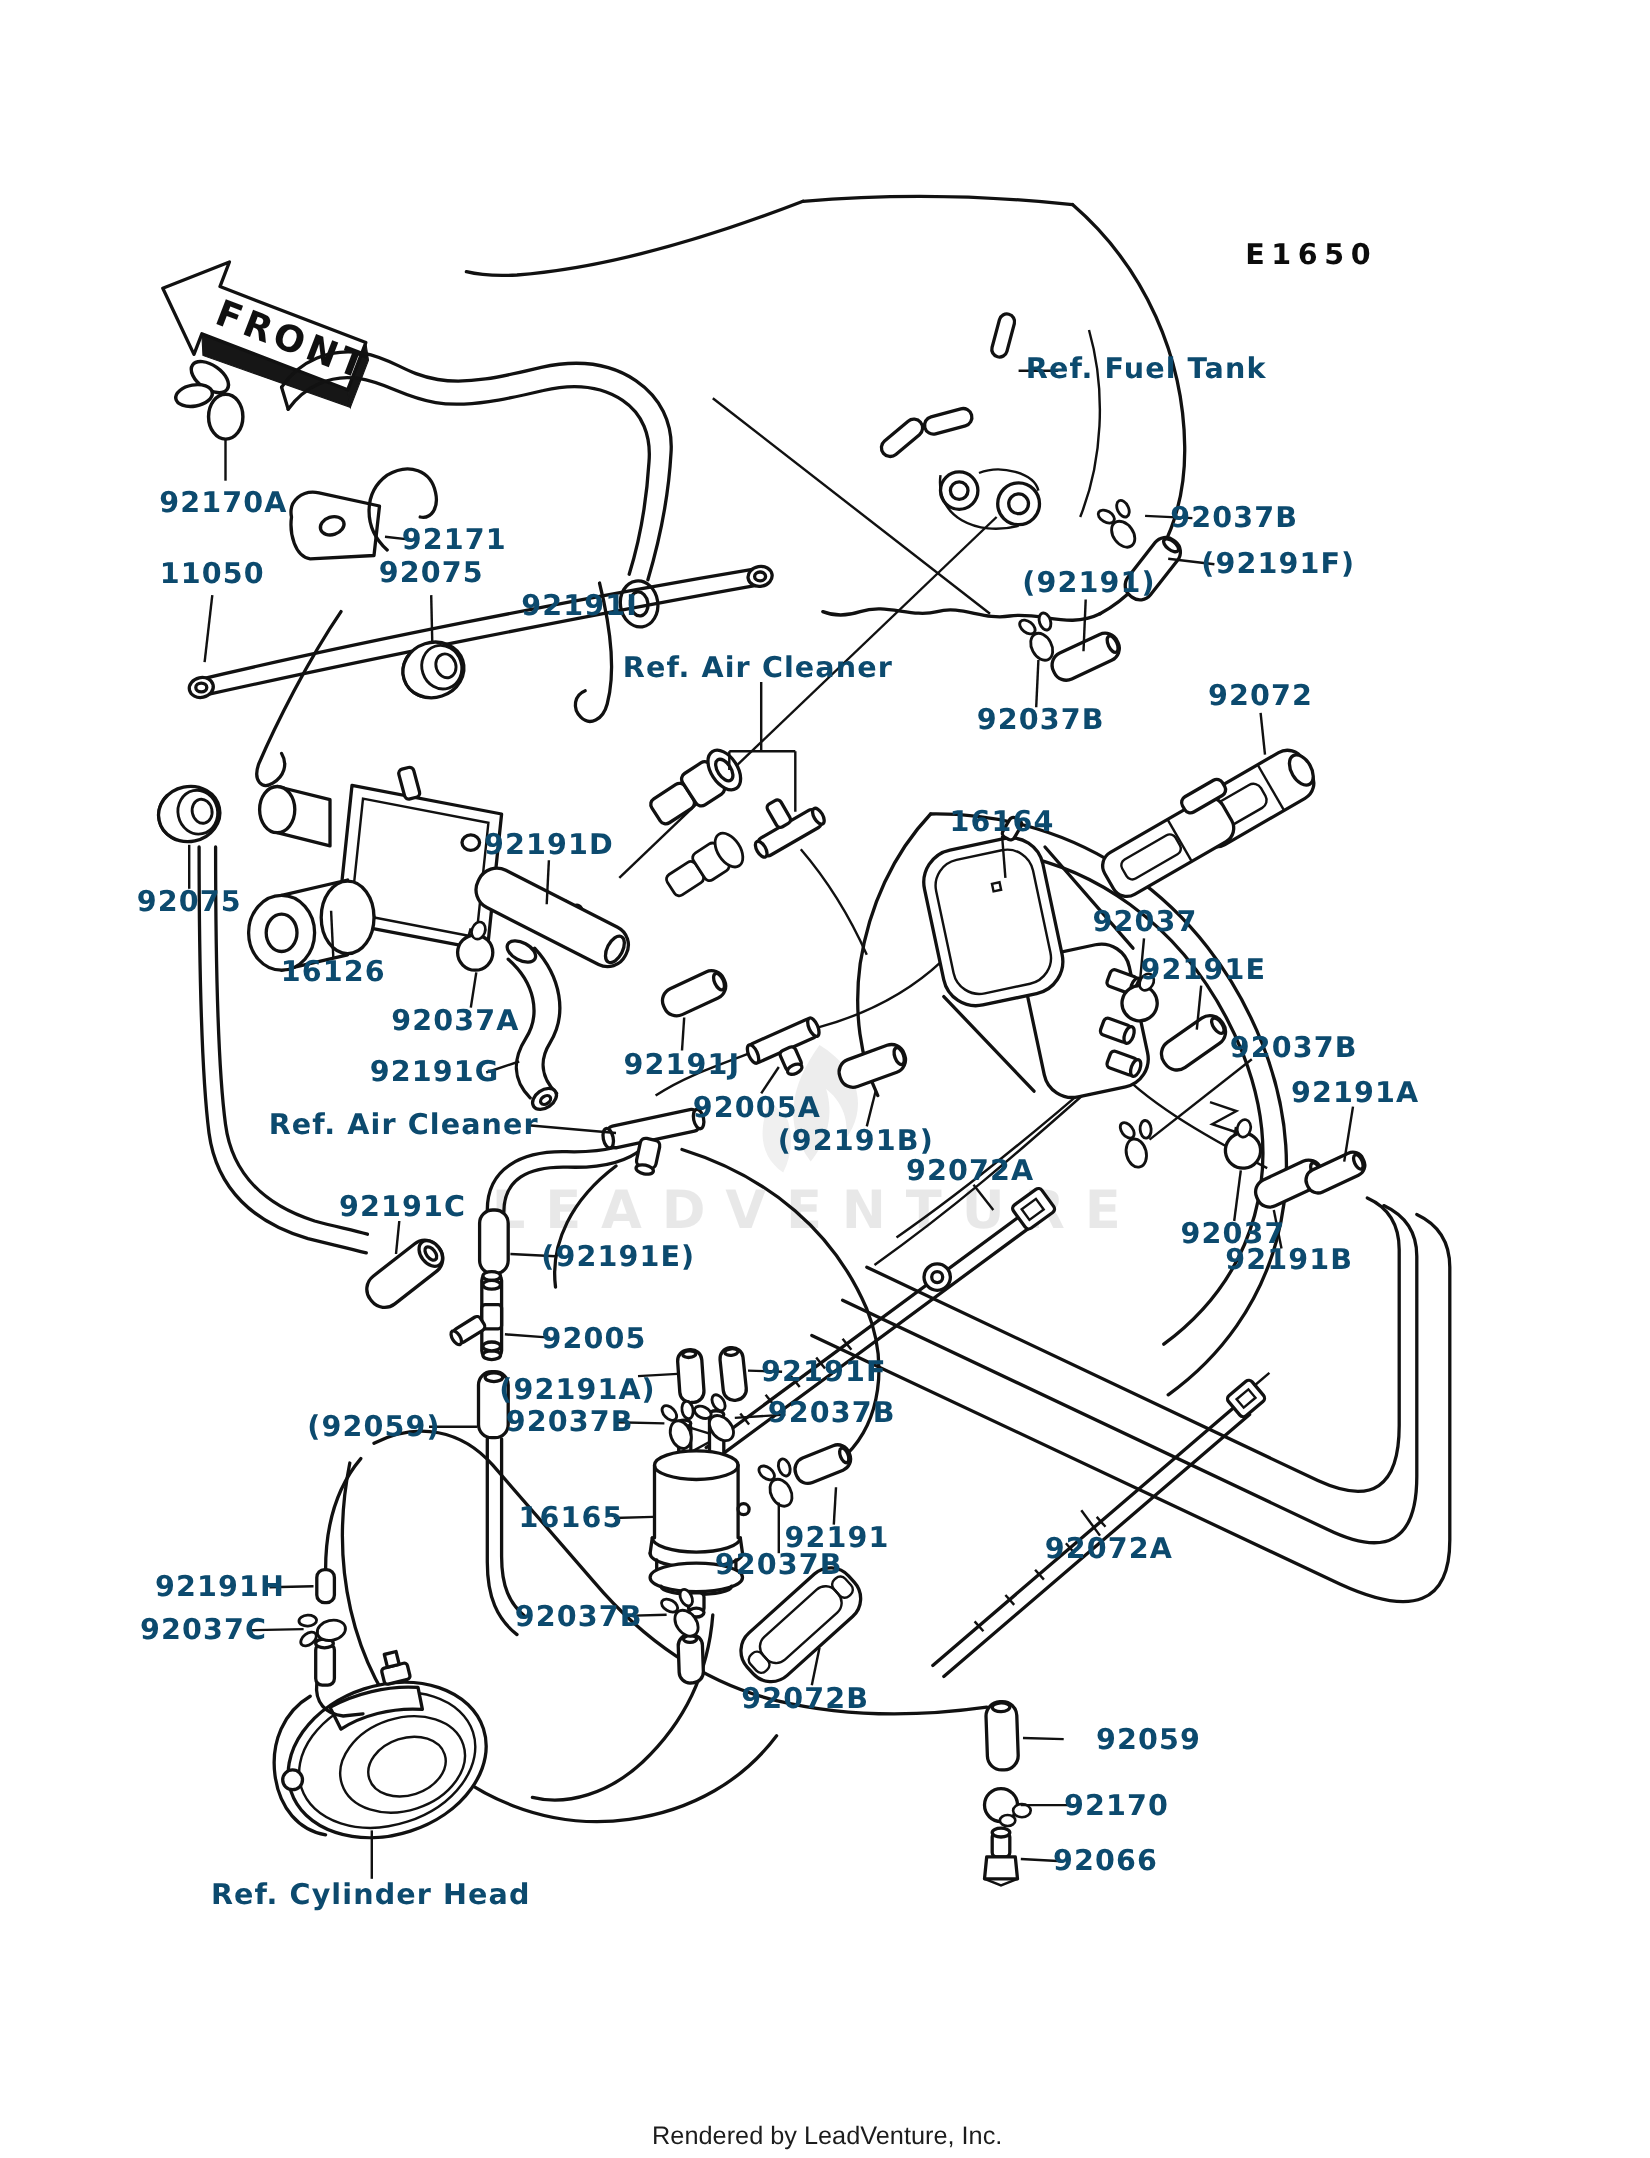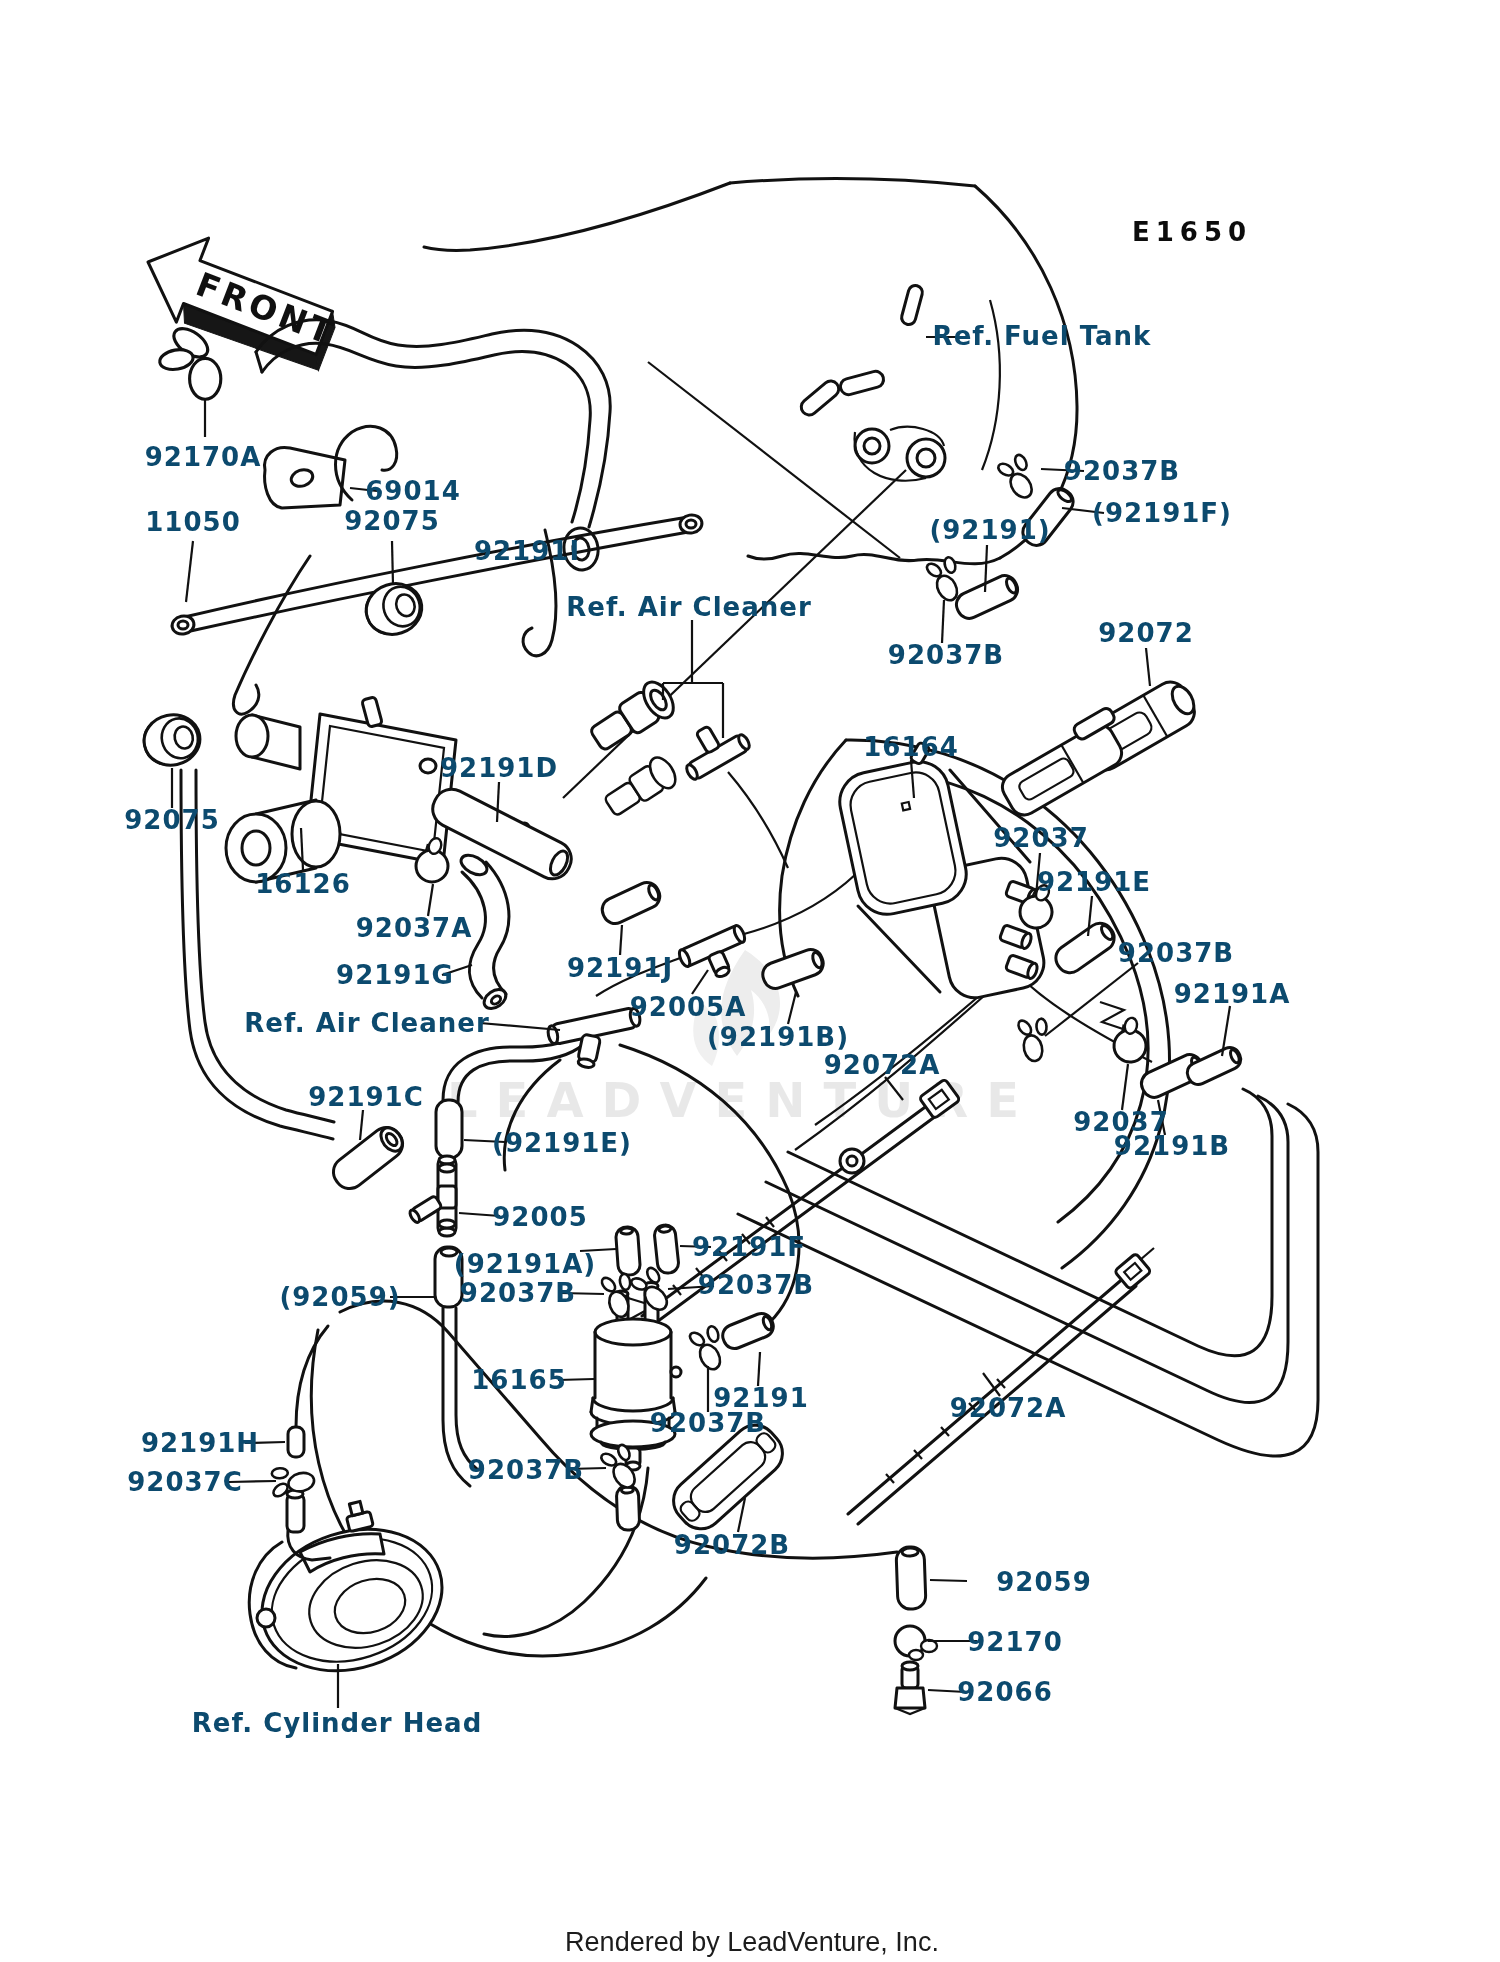--- a/index.html
+++ b/index.html
@@ -5,21 +5,21 @@
   html,body{margin:0;padding:0;background:#fff;}
   #page{position:relative;width:1500px;height:1962px;background:#fff;overflow:hidden;
         font-family:"DejaVu Sans","Liberation Sans",sans-serif;}
   .part-label{position:absolute;transform:translate(-50%,-50%);white-space:nowrap;
         font-weight:bold;font-size:26px;letter-spacing:1px;color:#0c4a6e;z-index:30;}
   #diagram-code{position:absolute;transform:translate(-50%,-50%);left:1192px;top:232px;
         font-weight:bold;font-size:26px;letter-spacing:6px;color:#0c0c0c;z-index:30;}
   #watermark-text{position:absolute;transform:translate(-50%,-50%);left:742px;top:1100px;
         font-weight:bold;font-size:48px;letter-spacing:18px;color:rgba(0,0,0,0.09);z-index:1;}
   #footer-credit{position:absolute;transform:translate(-50%,-50%);left:752px;top:1942px;
-        font-family:"Liberation Sans",sans-serif;font-size:27px;color:#1c1c1c;z-index:30;}
+        font-family:"Liberation Sans",sans-serif;font-size:23px;color:#1c1c1c;z-index:30;}
   svg{position:absolute;left:0;top:0;z-index:10;}
   .s{stroke:#111;stroke-width:3;fill:none;stroke-linecap:round;stroke-linejoin:round;}
   .f{stroke:#111;stroke-width:3;fill:#fff;stroke-linejoin:round;}
   .thin{stroke:#111;stroke-width:2.2;fill:none;}
   .ld{stroke:#111;stroke-width:2.2;fill:none;}
 </style>
 </head>
 <body>
 
 <div id="page">
@@ -496,21 +496,21 @@
       <line x1="967" y1="1581" x2="930" y2="1580"></line>
       <line x1="977" y1="1641" x2="928" y2="1641"></line>
       <line x1="966" y1="1692" x2="928" y2="1690"></line>
       <line x1="338" y1="1708" x2="338" y2="1664"></line>
     </g>
   </svg>
 
   <div id="diagram-code">E1650</div>
   <div>
       <div class="part-label" style="left: 203px; top: 457px;">92170A</div>
-      <div class="part-label" style="left: 413px; top: 491px;">69014</div>
+      <div class="part-label" style="left: 413px; top: 491px;">92171</div>
       <div class="part-label" style="left: 193px; top: 522px;">11050</div>
       <div class="part-label" style="left: 392px; top: 521px;">92075</div>
       <div class="part-label" style="left: 527px; top: 551px;">92191I</div>
       <div class="part-label" style="left: 1042px; top: 336px;">Ref. Fuel Tank</div>
       <div class="part-label" style="left: 1122px; top: 471px;">92037B</div>
       <div class="part-label" style="left: 1162px; top: 513px;">(92191F)</div>
       <div class="part-label" style="left: 990px; top: 530px;">(92191)</div>
       <div class="part-label" style="left: 946px; top: 655px;">92037B</div>
       <div class="part-label" style="left: 1146px; top: 633px; text-align: center;">92072</div>
       <div class="part-label" style="left: 689px; top: 607px;">Ref. Air Cleaner</div>

